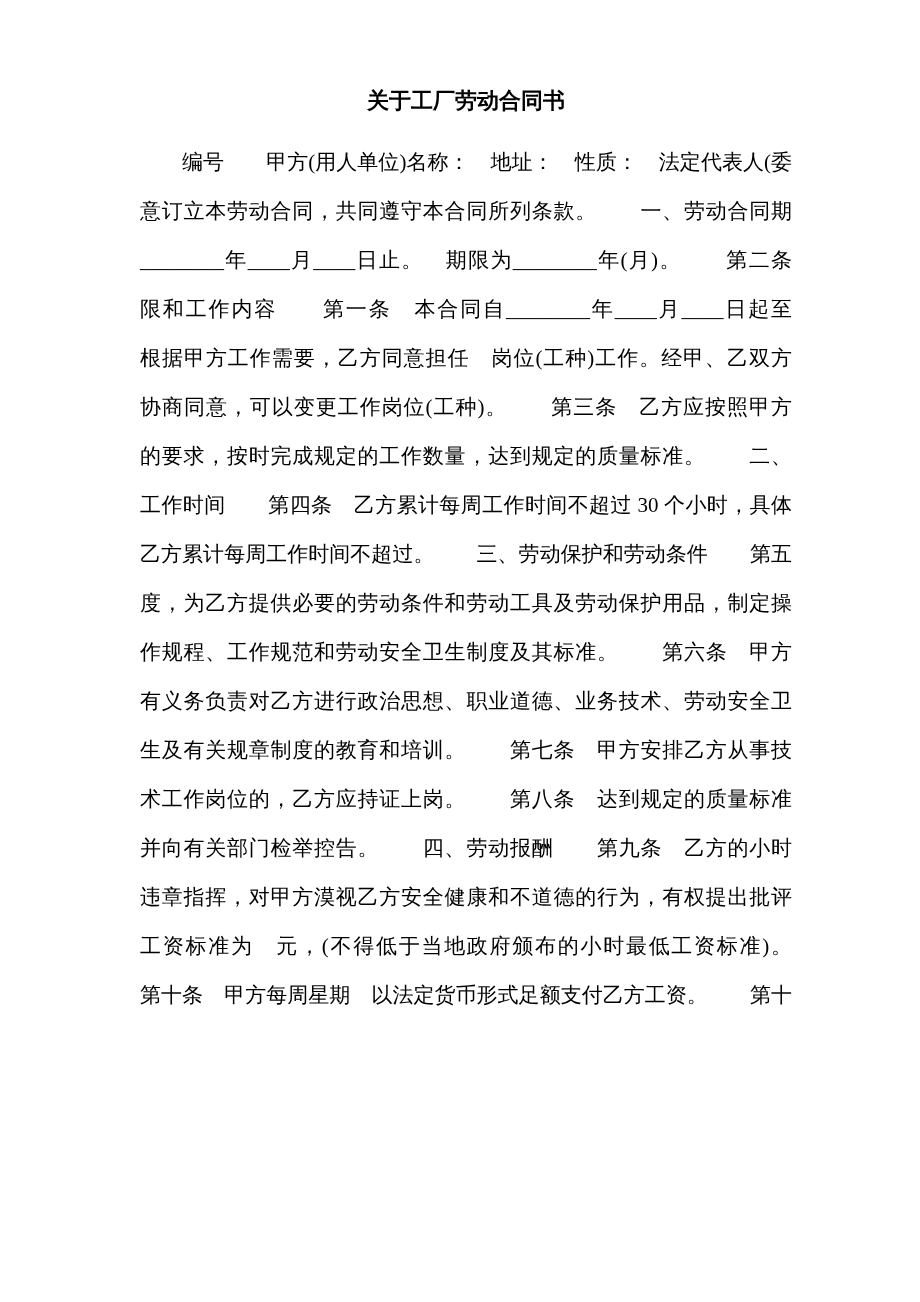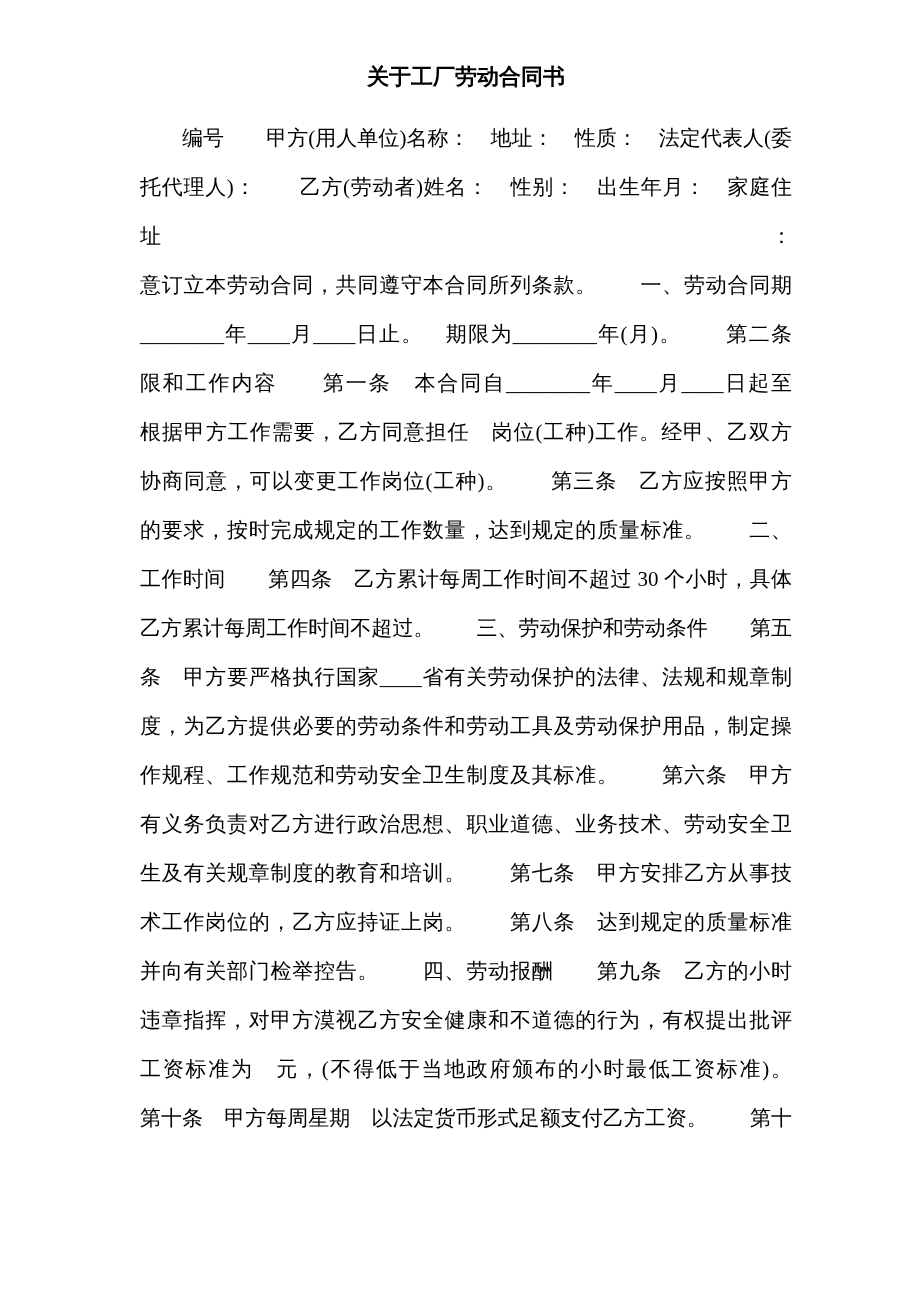--- a/index.html
+++ b/index.html
@@ -13,21 +13,21 @@
   }
   .page {
     position: relative;
     width: 920px;
     height: 1302px;
     background: #ffffff;
     overflow: hidden;
     color: #000000;
   }
   .content {
-    padding: 52px 128px 0 140px;
+    padding: 76px 128px 0 140px;
   }
   .title {
     font-family: "Liberation Serif", "DejaVu Serif", serif;
     font-size: 22px;
     font-weight: bold;
     text-align: center;
     line-height: 49px;
     margin: 0 0 13px 0;
     color: #000000;
   }
@@ -49,40 +49,38 @@
 </head>
 <body>
 
 <div class="page">
   <div class="content">
     <h1 class="title">关于工厂劳动合同书</h1>
     <div class="doc-body">
 
         <p class="line">　　编号　　甲方(用人单位)名称：　地址：　性质：　法定代表人(委</p>
 
-        <p class="line">托代理人)：　　乙方(劳动者)姓名：　性别：　出生年月：　家庭住址：</p>
 
 
         <p class="line">意订立本劳动合同，共同遵守本合同所列条款。　　一、劳动合同期</p>
 
         <p class="line">________年____月____日止。　期限为________年(月)。　　第二条</p>
 
         <p class="line">限和工作内容　　第一条　本合同自________年____月____日起至</p>
 
         <p class="line">根据甲方工作需要，乙方同意担任　岗位(工种)工作。经甲、乙双方</p>
 
         <p class="line">协商同意，可以变更工作岗位(工种)。　　第三条　乙方应按照甲方</p>
 
         <p class="line">的要求，按时完成规定的工作数量，达到规定的质量标准。　　二、</p>
 
         <p class="line">工作时间　　第四条　乙方累计每周工作时间不超过 30 个小时，具体</p>
 
         <p class="line">乙方累计每周工作时间不超过。　　三、劳动保护和劳动条件　　第五</p>
 
-        <p class="line">条　甲方要严格执行国家____省有关劳动保护的法律、法规和规章制</p>
 
         <p class="line">度，为乙方提供必要的劳动条件和劳动工具及劳动保护用品，制定操</p>
 
         <p class="line">作规程、工作规范和劳动安全卫生制度及其标准。　　第六条　甲方</p>
 
         <p class="line">有义务负责对乙方进行政治思想、职业道德、业务技术、劳动安全卫</p>
 
         <p class="line">生及有关规章制度的教育和培训。　　第七条　甲方安排乙方从事技</p>
 
         <p class="line">术工作岗位的，乙方应持证上岗。　　第八条　达到规定的质量标准</p>

